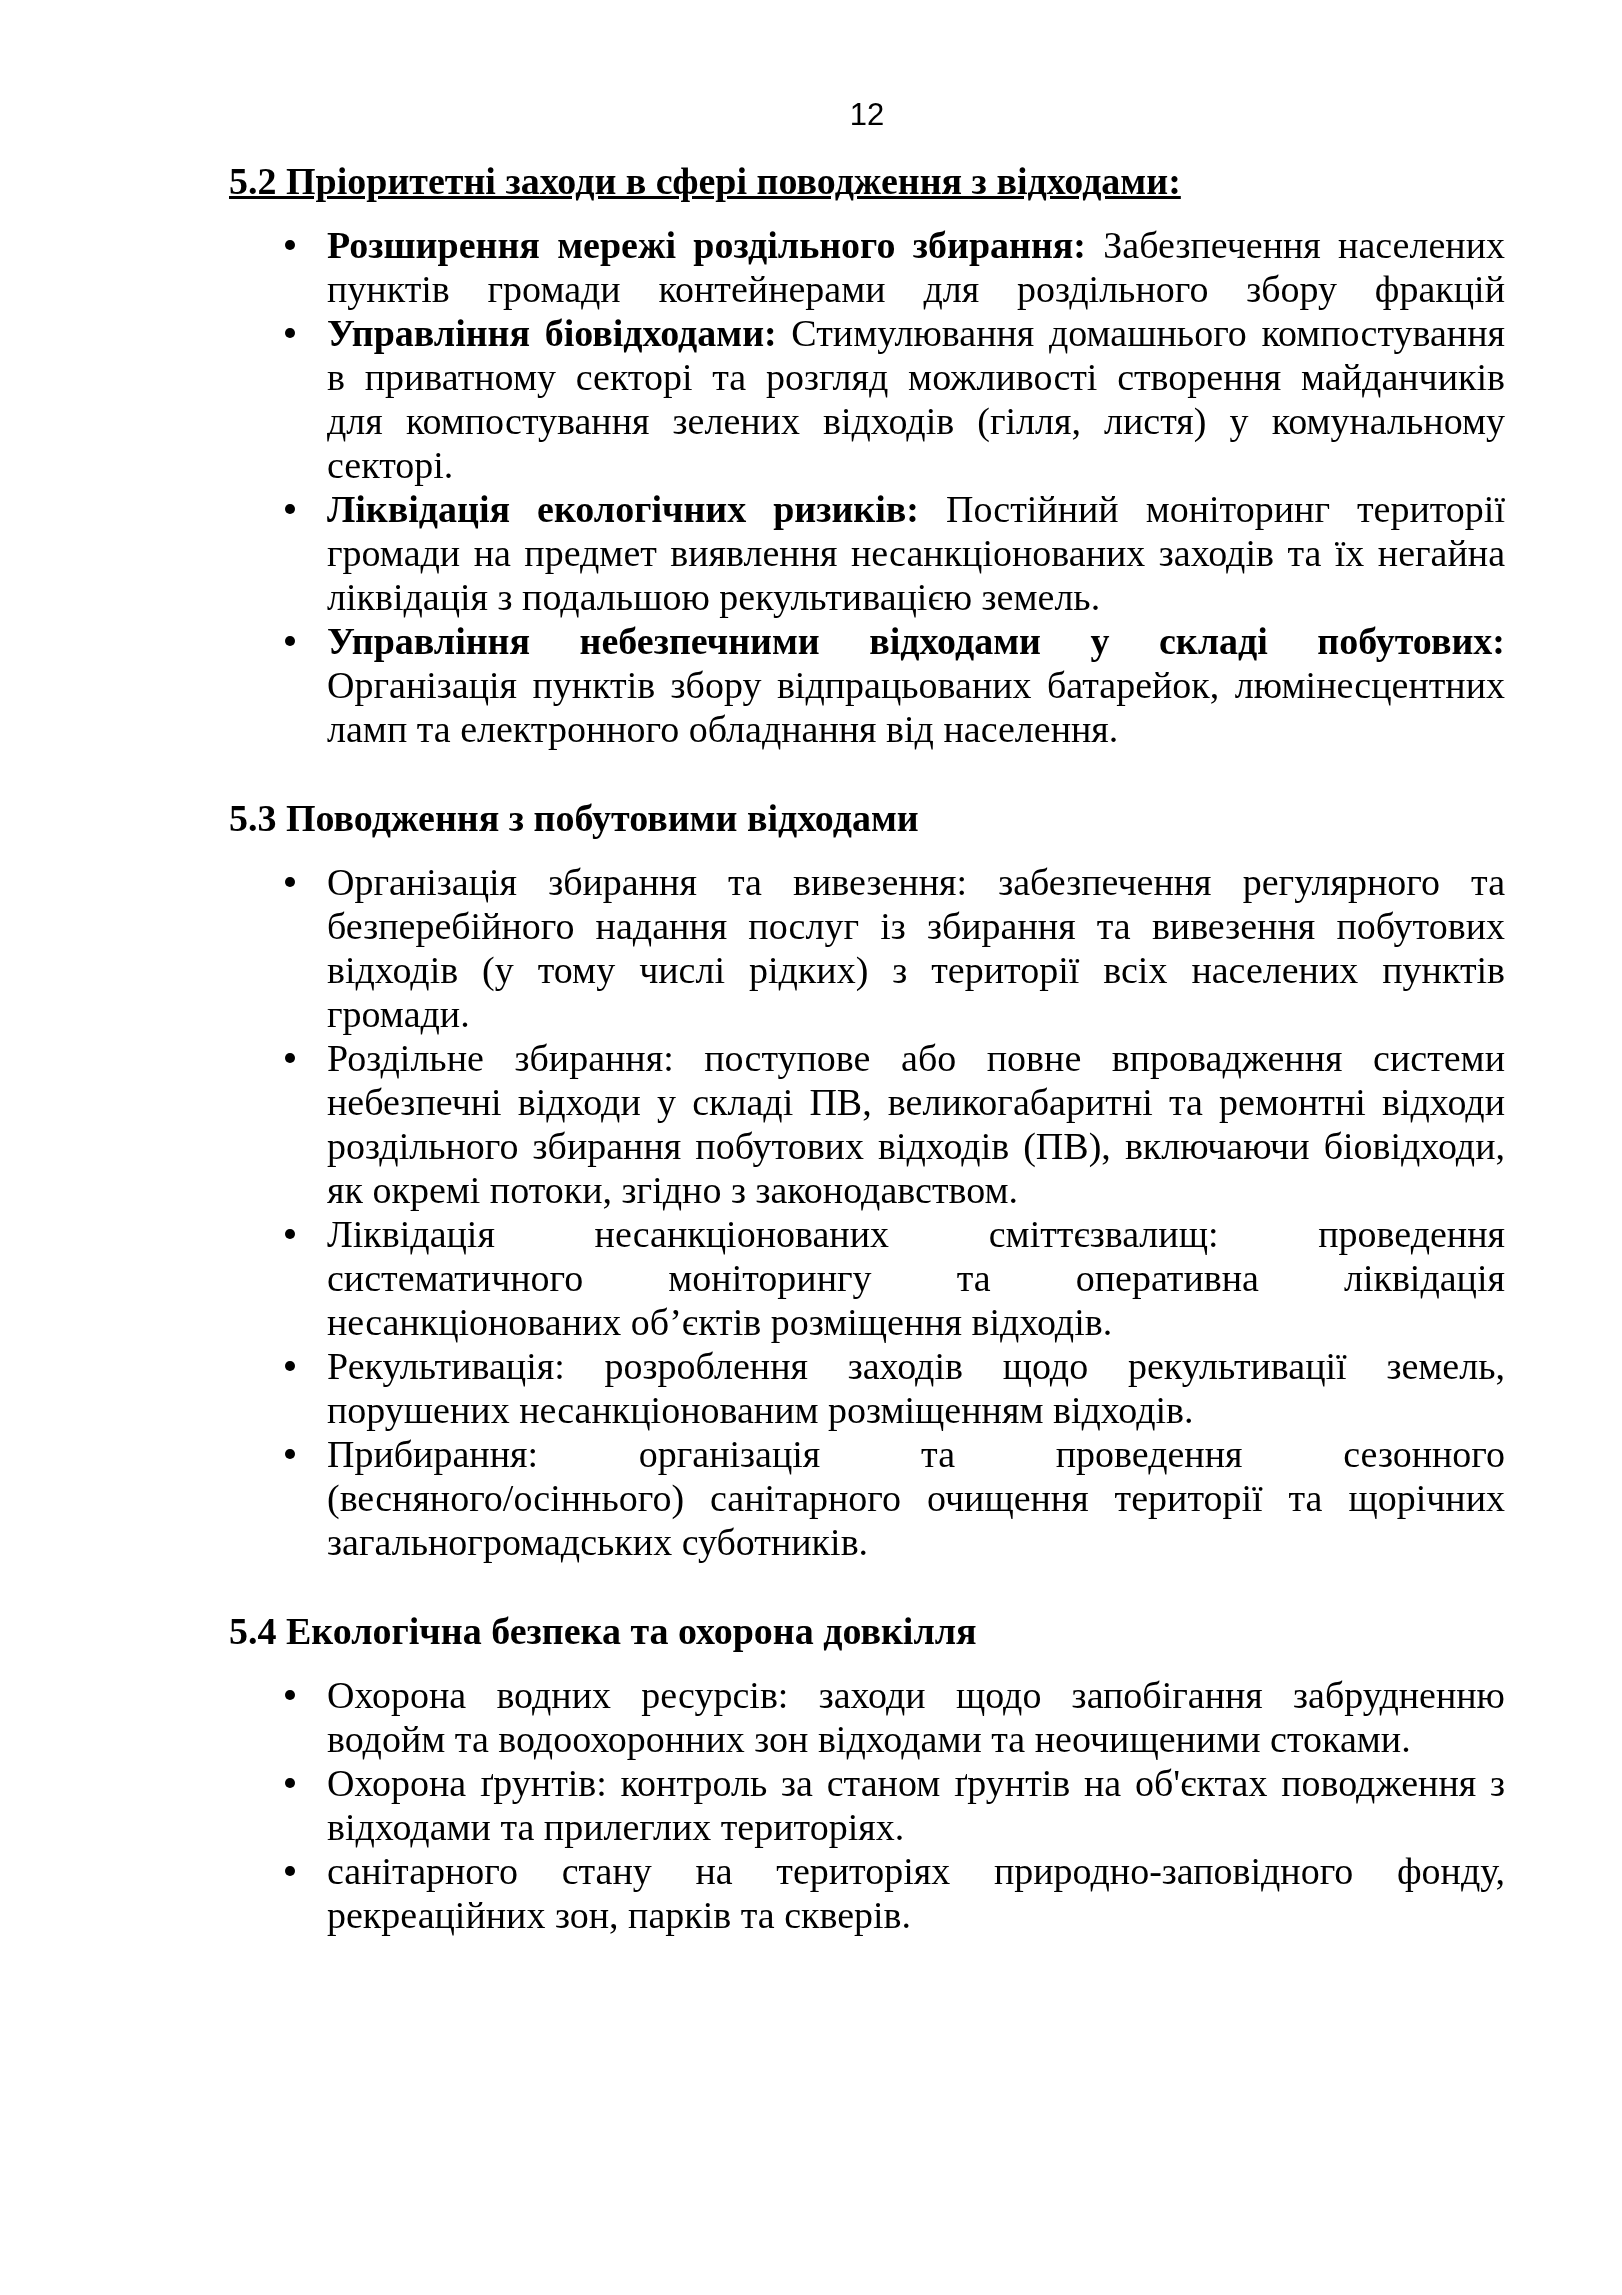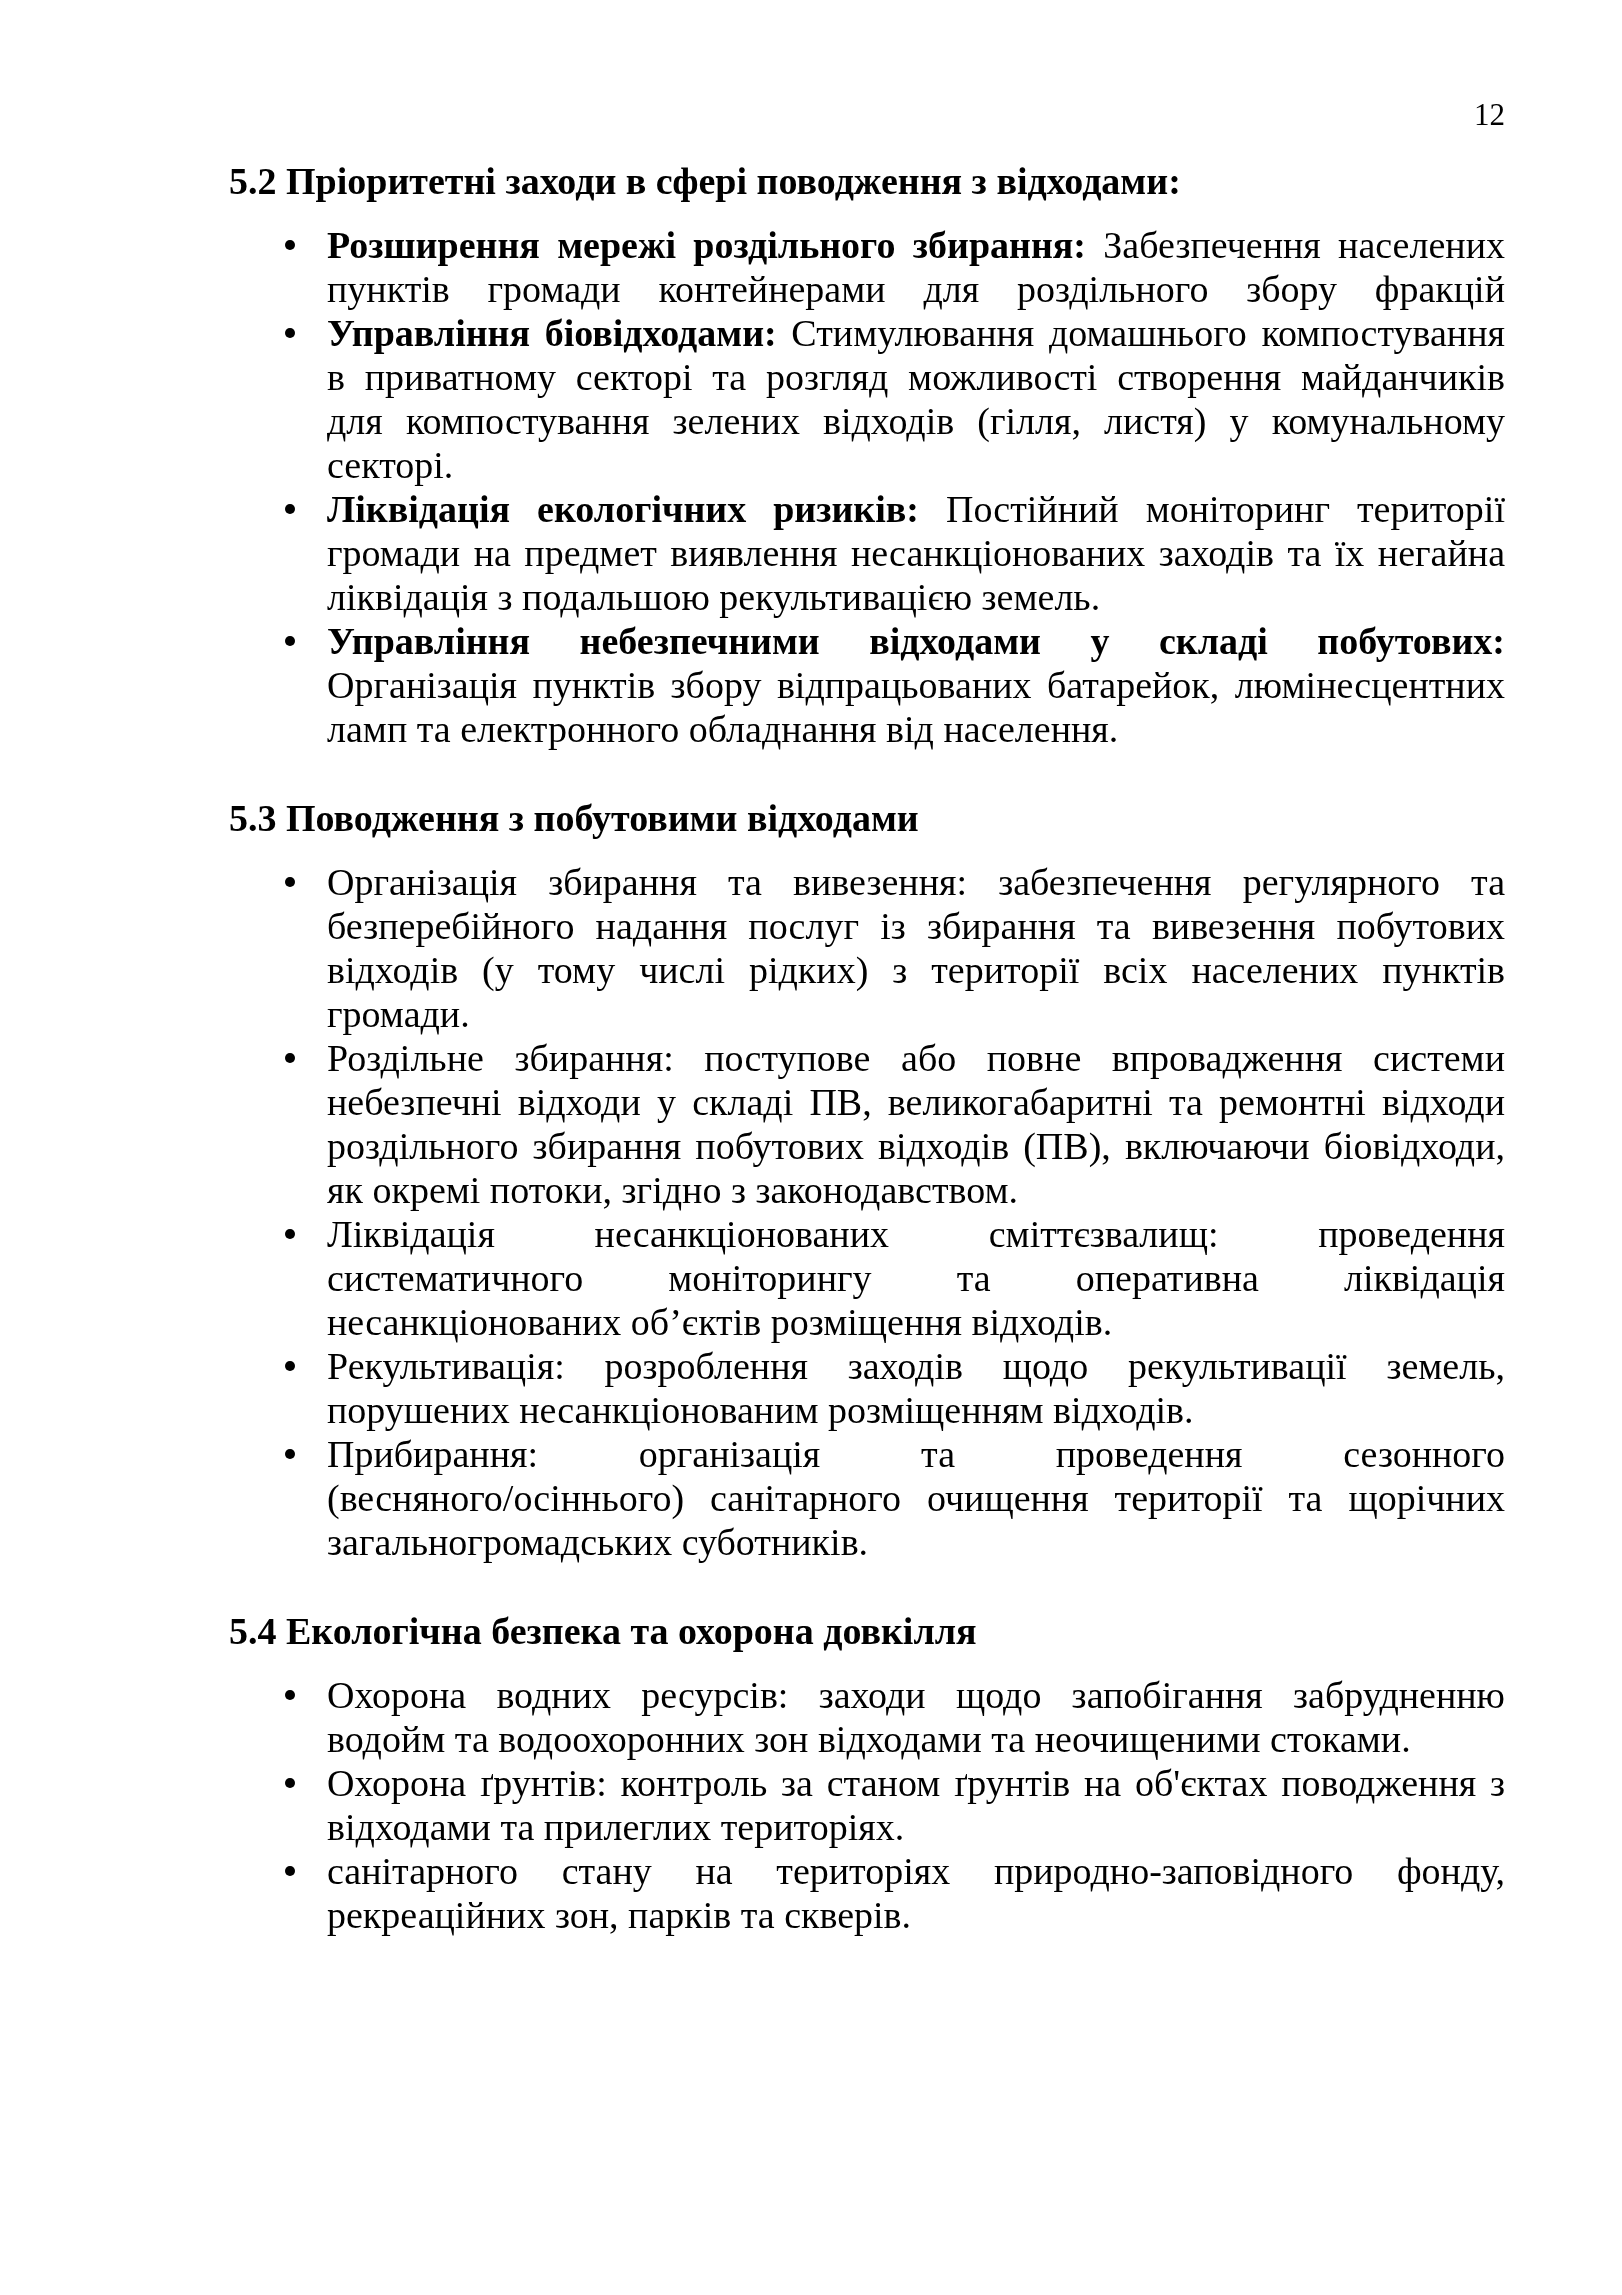--- a/index.html
+++ b/index.html
@@ -14,39 +14,40 @@
     background: #ffffff;
     color: #000000;
     font-family: "Liberation Serif", "DejaVu Serif", serif;
     overflow: hidden;
   }
   .page-number {
     position: absolute;
     top: 99px;
     left: 229px;
     width: 1276px;
-    text-align: right;
-    font-family: Liberation Serif, serif;
+    text-align: center;
+    font-family: Liberation Sans, sans-serif;
     font-size: 31px;
     line-height: 1;
   }
   .content {
     position: absolute;
     top: 0;
     left: 229px;
     width: 1276px;
   }
   .section-heading {
     margin: 45px 0 0 0;
     font-size: 38px;
     line-height: 44px;
     font-weight: 700;
   }
   .section:first-child .section-heading {
     margin-top: 159px;
+    text-decoration: underline;
   }
   .bullet-list {
     list-style: none;
     margin: 20px 0 0 0;
     padding: 0 0 0 98px;
   }
   .item {
     position: relative;
   }
   .bullet {

